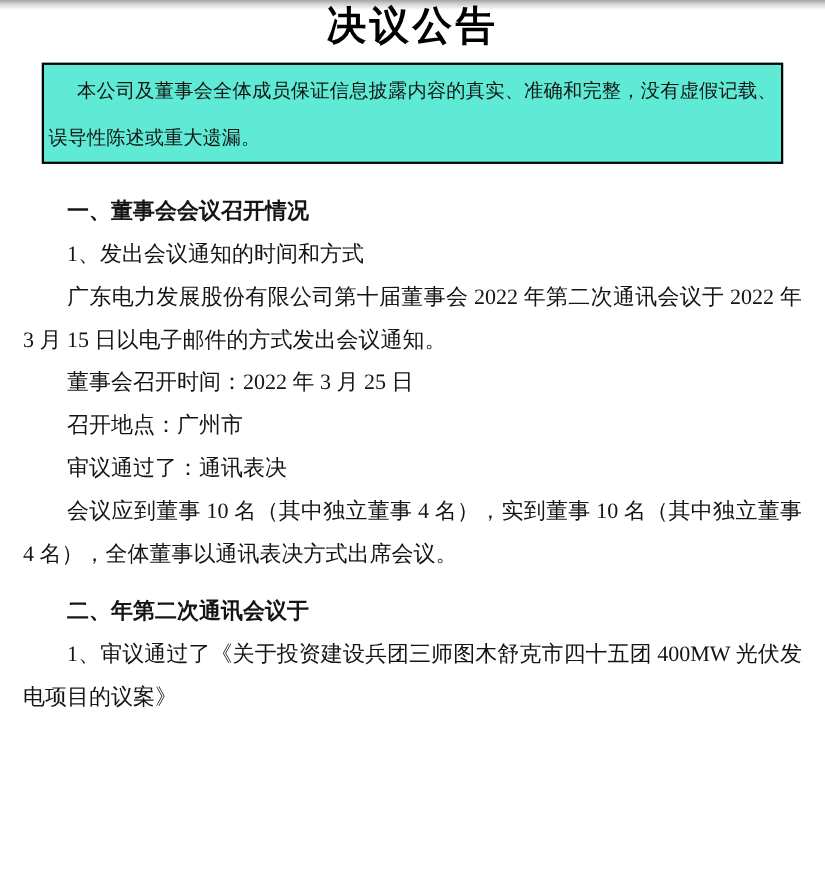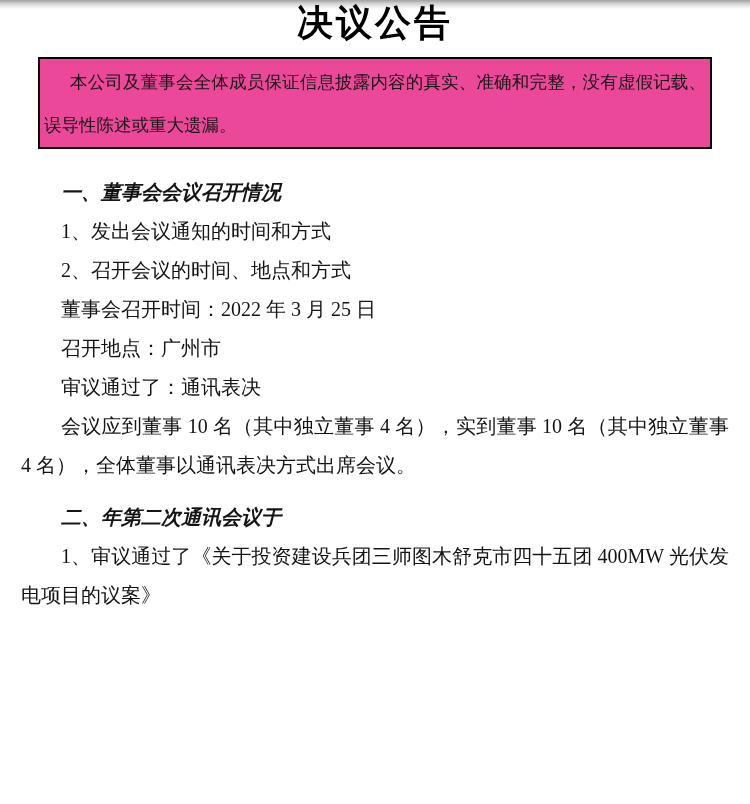--- a/index.html
+++ b/index.html
@@ -34,21 +34,21 @@
     font-weight: bold;
     text-align: center;
     letter-spacing: 3px;
     color: #000;
     font-family: Liberation Mono, monospace;
   }
   .disclaimer-box {
     margin: 0 17px;
     border: 2px solid #000;
     padding: 2px 4px 0 4px;
-    background: #ec4899;
+    background: #5eead4;
   }
   .disclaimer {
     margin: 0;
     font-size: 17.5px;
     line-height: 43px;
     text-indent: 26px;
     text-align: justify;
   }
   .section {
     margin-top: 24px;
@@ -58,40 +58,39 @@
   }
   .para {
     margin: 0;
     font-size: 20px;
     line-height: 39px;
     text-indent: 40px;
     text-align: justify;
   }
   .para.heading {
     font-weight: bold;
-    font-style: italic;
   }
 </style>
 </head>
 <body>
 
 <div class="top-strip"></div>
 
 <div class="page">
 
   <h1 class="title">决议公告</h1>
 
   <div class="disclaimer-box">
     <p class="disclaimer">本公司及董事会全体成员保证信息披露内容的真实、准确和完整，没有虚假记载、误导性陈述或重大遗漏。</p>
   </div>
 
   <div class="section">
     <p class="para heading">一、董事会会议召开情况</p>
     <p class="para">1、发出会议通知的时间和方式</p>
-    <p class="para">2、召开会议的时间、地点和方式</p>
+    <p class="para">广东电力发展股份有限公司第十届董事会 2022 年第二次通讯会议于 2022 年 3 月 15 日以电子邮件的方式发出会议通知。</p>
     <p class="para">董事会召开时间：2022 年 3 月 25 日</p>
     <p class="para">召开地点：广州市</p>
     <p class="para">审议通过了：通讯表决</p>
     <p class="para">会议应到董事 10 名（其中独立董事 4 名），实到董事 10 名（其中独立董事 4 名），全体董事以通讯表决方式出席会议。</p>
   </div>
 
   <div class="section second">
     <p class="para heading">二、年第二次通讯会议于</p>
     <p class="para">1、审议通过了《关于投资建设兵团三师图木舒克市四十五团 400MW 光伏发电项目的议案》</p>
   </div>

